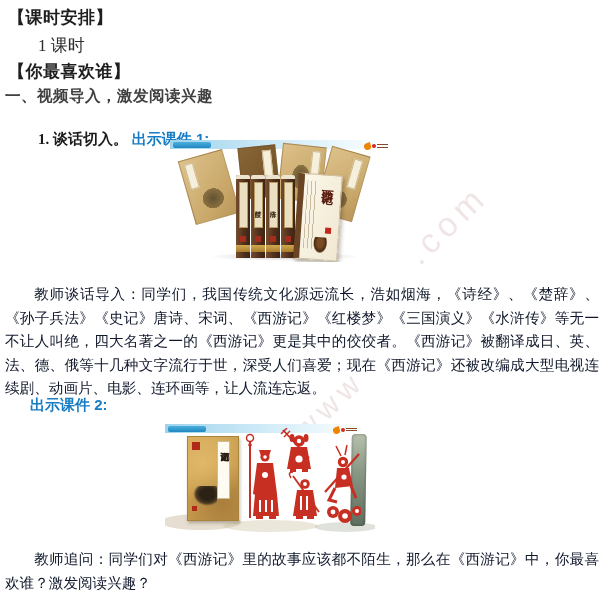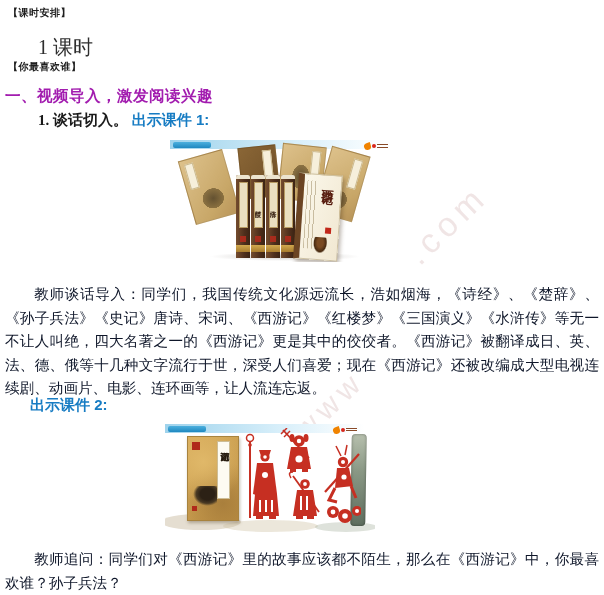--- a/index.html
+++ b/index.html
@@ -1,24 +1,24 @@
 <!DOCTYPE html>
 <html><head>
 <meta charset="utf-8">
 <style>
   * { margin:0; padding:0; box-sizing:border-box; }
   html,body { width:604px; height:595px; background:#fff; }
   body { font-family:"Liberation Serif","DejaVu Serif",serif; color:#2b2b2b; }
   #page { position:relative; width:604px; height:595px; overflow:hidden; background:#ffffff; }
   .abs { position:absolute; }
 
-  .doc-title { font-size:10px; font-weight:bold; color:#1e1e1e; letter-spacing:.5px; }
-  .doc-body  { font-size:20px; color:#2e2e2e; }
-  .sec-head  { font-size:15.5px; font-weight:bold; color:#a21caf; letter-spacing:.5px; }
-  .item-line { font-size:15px; font-weight:bold; color:#1a1a1a; }
+  .doc-title { font-size:17px; font-weight:bold; color:#1e1e1e; letter-spacing:.5px; }
+  .doc-body  { font-size:17px; color:#2e2e2e; }
+  .sec-head  { font-size:15.5px; font-weight:bold; color:#404040; letter-spacing:.5px; }
+  .item-line { font-size:15px; font-weight:bold; color:#1a1a1a;margin-top:19px; }
   .blue-label { color:#177cc3; font-weight:bold; font-size:15px;
                 font-family:"Liberation Sans","DejaVu Sans",sans-serif; }
   .para { font-size:14.6px; line-height:23.5px; text-align:justify; text-align-last:left;
           text-indent:2em; color:#0f172a; }
 
   
   .wm { position:absolute; color:rgba(216,186,186,0.38); font-size:34px; letter-spacing:6px;
         font-family:"Liberation Sans",sans-serif; transform:rotate(-44deg); pointer-events:none; }
 
   
@@ -253,15 +253,15 @@
           <circle cx="102" cy="88" r="7" stroke="none"></circle>
           <circle cx="114" cy="83" r="5" stroke="none"></circle>
           <circle cx="90" cy="84" r="2.4" fill="#fff" stroke="none"></circle>
           <circle cx="102" cy="88" r="2.8" fill="#fff" stroke="none"></circle>
           <circle cx="114" cy="83" r="2" fill="#fff" stroke="none"></circle>
         </g>
       </g>
     </svg>
   </div>
 
-  <div class="abs para" style="left:5px; top:548px; width:594px;">教师追问：同学们对《西游记》里的故事应该都不陌生，那么在《西游记》中，你最喜欢谁？孙子兵法？</div>
+  <div class="abs para" style="left:5px; top:548px; width:594px;">教师追问：同学们对《西游记》里的故事应该都不陌生，那么在《西游记》中，你最喜欢谁？激发阅读兴趣？</div>
 
 </div>
 
 </body></html>

